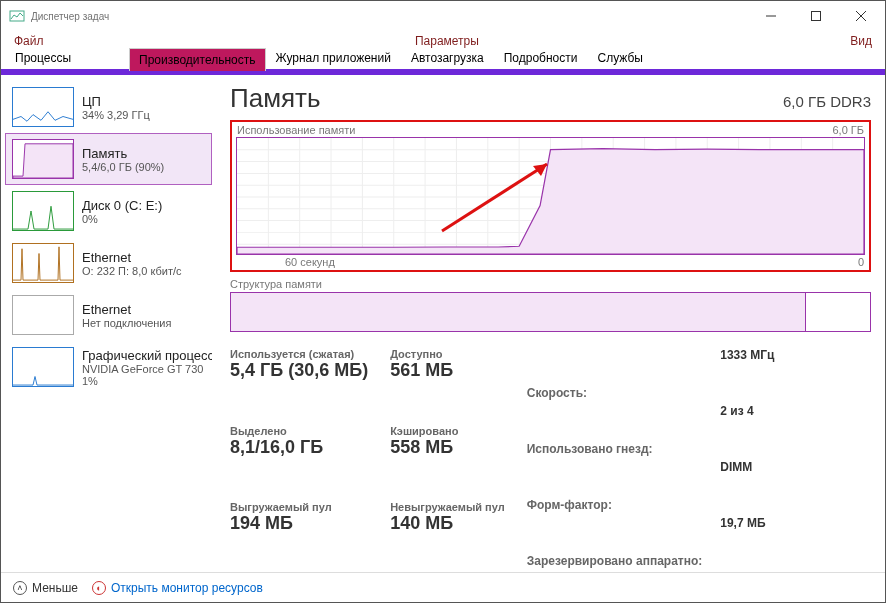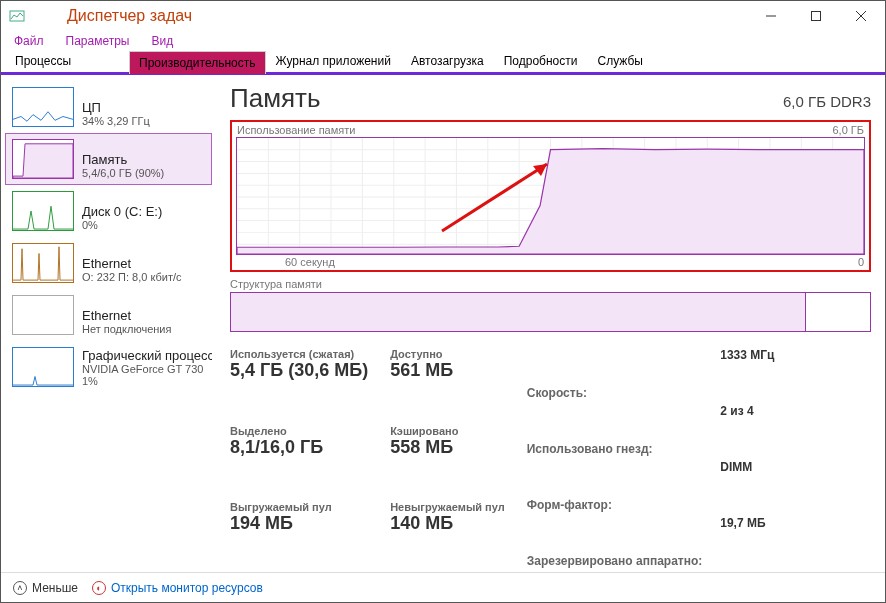--- a/index.html
+++ b/index.html
@@ -1,33 +1,33 @@
 <!DOCTYPE html>
 <html><head>
 <meta charset="utf-8">
 <style>
 * { box-sizing: border-box; margin: 0; padding: 0; font-family: 'Segoe UI', Tahoma, sans-serif; }
 body { background: #fff; width: 886px; height: 603px; overflow: hidden; border: 1px solid #555; }
 .titlebar { height: 30px; display: flex; align-items: center; padding: 0 2px 0 8px; background: #fff; }
 .titlebar-icon { width: 16px; height: 16px; margin-right: 6px; }
-.titlebar-title { font-size: 16px; color: #c2410c; flex: 1; margin-left: 36px; }
+.titlebar-title { font-size: 10px; color: #737373; flex: 1; }
 .win-controls { display: flex; }
 .win-btn { width: 45px; height: 28px; display: flex; align-items: center; justify-content: center; color: #666; }
 .win-btn svg { width: 10px; height: 10px; }
-.menubar { height: 20px; display: flex; padding: 0 6px; font-size: 12px; color: #a21caf; align-items: center; gap: 8px; }
+.menubar { height: 20px; display: flex; padding: 0 6px; font-size: 12px; color: #7f1d1d; align-items: center; gap: 0; justify-content: space-between; }
 .menu-item { padding: 2px 7px; }
-.tabs { display: flex; border-bottom: 3px solid #6d28d9; padding: 0 4px; font-size: 12px; height: 24px; align-items: flex-end; }
+.tabs { display: flex; border-bottom: 6px solid #6d28d9; padding: 0 4px; font-size: 12px; height: 24px; align-items: flex-end; }
 .tab { padding: 4px 9px; border: 1px solid transparent; border-bottom: none; position: relative; }
 .tab.active { border-color: #ccc; background: #be185d; top: 2px; margin-left: 48px; }
 .content { display: flex; height: calc(100% - 30px - 20px - 24px - 30px); }
 .sidebar { width: 215px; padding: 6px 4px; overflow-y: auto; }
 .side-item { display: flex; padding: 5px 6px; gap: 8px; border: 1px solid transparent; }
 .side-item.selected { background: #f2e6f7; border: 1px solid #b060c0; }
 .thumb { width: 62px; height: 40px; border: 1px solid #888; background: #fff; flex-shrink: 0; position: relative; overflow: hidden; }
-.side-text { display: flex; flex-direction: column; justify-content: flex-end; }
+.side-text { display: flex; flex-direction: column; justify-content: center; }
 .side-text .t1 { font-size: 13px; color: #222; white-space: nowrap; }
 .side-text .t2 { font-size: 11px; color: #555; white-space: nowrap; }
 .main { flex: 1; padding: 8px 14px 0 14px; overflow: hidden; }
 .hdr { display: flex; justify-content: space-between; align-items: baseline; }
 .hdr-title { font-size: 26px; font-weight: 400; color: #333; }
 .hdr-right { font-size: 15px; color: #444; }
 .chart-frame { border: 2.5px solid #d11; margin-top: 6px; padding: 2px 4px 2px 4px; }
 .chart-labels { display: flex; justify-content: space-between; font-size: 11px; color: #777; padding: 0 1px; }
 .chart-box { border: 1px solid #9933aa; height: 118px; position: relative; background: #fff; margin: 1px 0; }
 .chart-footer { display: flex; justify-content: space-between; font-size: 11px; color: #777; padding: 0 1px; margin-left: 48px; }

